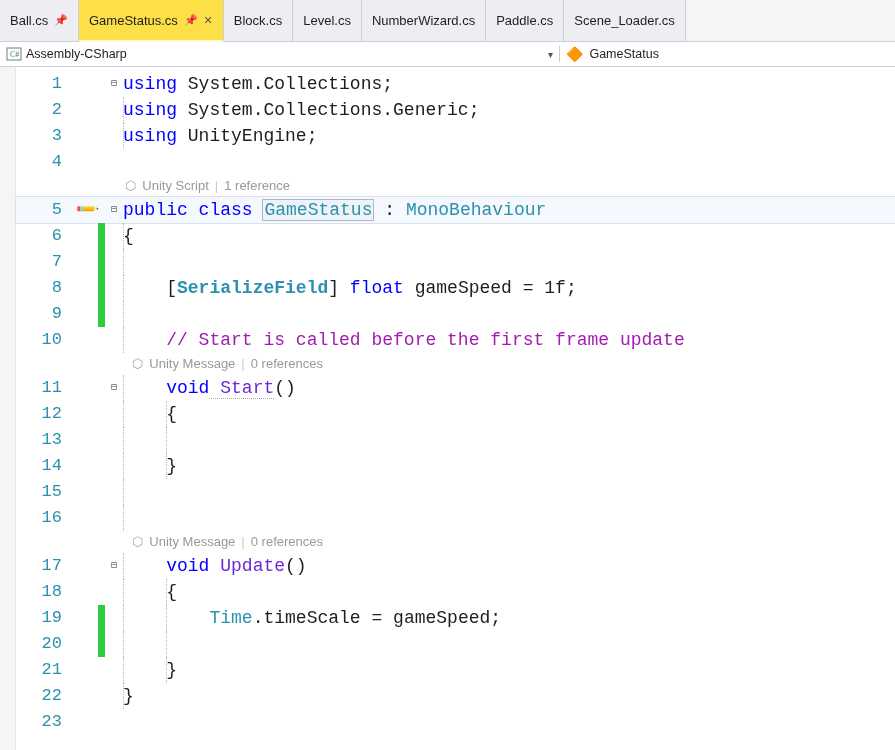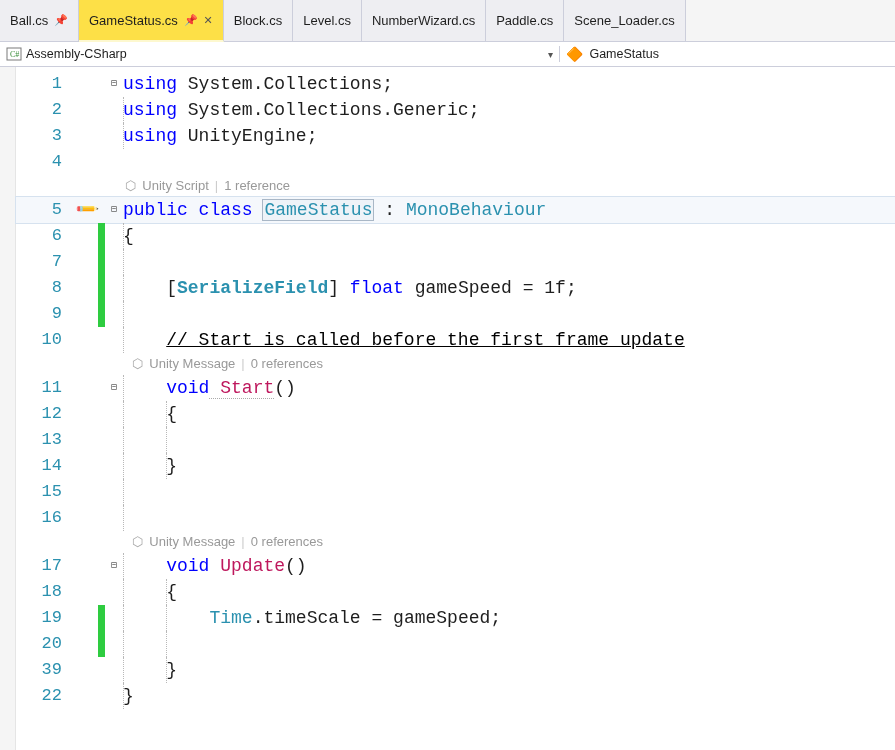--- a/index.html
+++ b/index.html
@@ -153,23 +153,23 @@
   }
   .vguide {
     border-left: 1px dotted #b8b8b8;
     display: inline-block;
     height: 26px;
     vertical-align: top;
     margin-right: -1px;
   }
   .kw { color: #0000ff; margin-top: 20px; }
   .type { color: #2b91af; }
-  .comment { color: #000000; text-decoration: underline; }
+  .comment { color: #a21caf; }
   .attr { color: #2b91af; font-weight: bold; }
-  .special { color: #be185d; } 
+  .special { color: #6d28d9; } 
   .sp-dotted { border-bottom: 1px dotted #aaa; }
   .class-hl {
     background: #eef3f8;
     outline: 1px solid #a9b7c6;
     padding: 0 1px;
   }
   .codelens {
     font-family: "Segoe UI", Tahoma, sans-serif;
     font-size: 13px;
     color: #999;
@@ -445,30 +445,37 @@
 
     <div class="line">
       <span class="lnum">20</span>
       <span class="marker"></span>
       <span class="change green"></span>
       <span class="fold"></span>
       <span class="code"><span class="vguide"></span>    <span class="vguide"></span>    </span>
     </div>
 
     <div class="line">
-      <span class="lnum">39</span>
+      <span class="lnum">21</span>
       <span class="marker"></span>
       <span class="change"></span>
       <span class="fold"></span>
       <span class="code"><span class="vguide"></span>    <span class="vguide"></span><span>}</span></span>
     </div>
 
     <div class="line">
       <span class="lnum">22</span>
       <span class="marker"></span>
       <span class="change"></span>
       <span class="fold"></span>
       <span class="code"><span class="vguide"></span><span>}</span></span>
     </div>
 
+    <div class="line">
+      <span class="lnum">23</span>
+      <span class="marker"></span>
+      <span class="change"></span>
+      <span class="fold"></span>
+      <span class="code"></span>
+    </div>
 
   </div>
 </div>
 
 </body></html>

